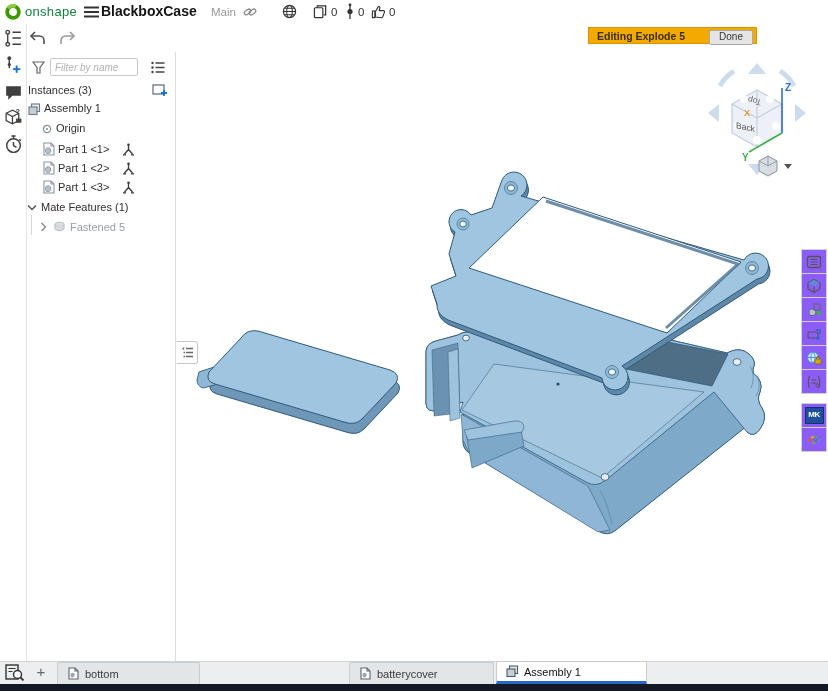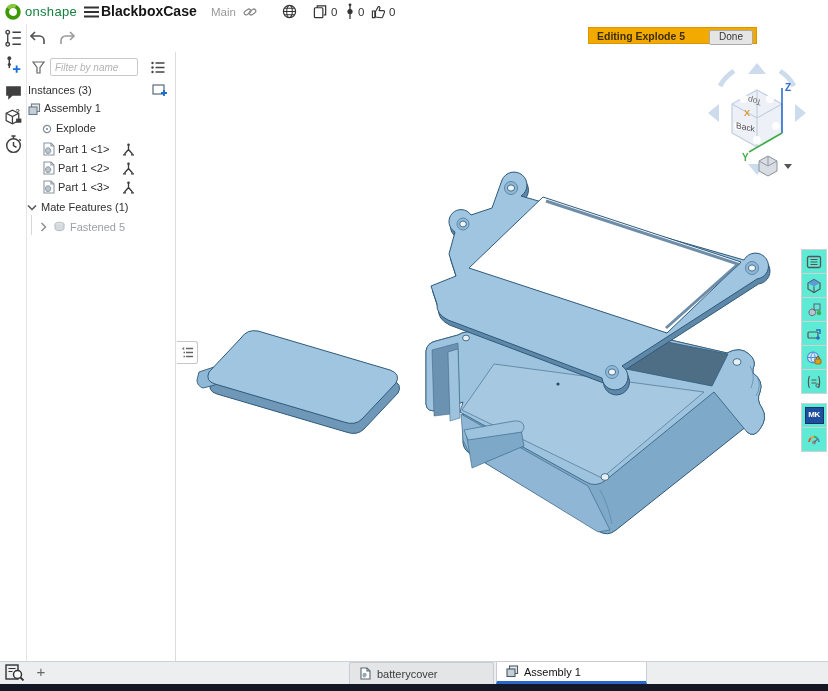--- a/index.html
+++ b/index.html
@@ -28,21 +28,21 @@
   .filter-input{left:50px;top:58px;width:88px;height:18px;border:1px solid #c9c9c9;border-radius:2px;
                 font-size:10px;padding:0 4px;color:#444;font-family:"Liberation Sans",sans-serif;box-sizing:border-box;}
   .filter-input::placeholder{font-style:italic;color:#b3b3b3;}
   .trow{font-size:11px;color:#2e2e2e;white-space:nowrap;}
   .gray{color:#9aa0a6;}
   
   .viewport{left:176px;top:52px;width:626px;height:609px;background:#fff;}
   .collapse-handle{left:177px;top:341px;width:21px;height:23px;background:#fff;border:1px solid #c6c6c6;
                    border-left:none;border-radius:0 3px 3px 0;box-sizing:border-box;}
   
-  .rt-btn{left:801px;width:26px;height:25px;background:#5eead4;border:1px solid #d2d2d2;box-sizing:border-box;
+  .rt-btn{left:801px;width:26px;height:25px;background:#8b5cf6;border:1px solid #d2d2d2;box-sizing:border-box;
           display:flex;align-items:center;justify-content:center;}
   .mk-badge{width:17px;height:15px;background:#1d4f9e;border:1px solid #16316b;color:#fff;font-size:8px;
             font-weight:bold;text-align:center;line-height:14px;letter-spacing:-.5px;}
   
   .tabbar{left:0;top:661px;width:828px;height:23px;background:#eceeef;border-top:1px solid #cfd3d6;box-sizing:border-box;}
   .tab{top:662px;height:22px;background:#e3e5e7;border:1px solid #c9cdd1;border-bottom:none;border-radius:2px 2px 0 0;
        box-sizing:border-box;display:flex;align-items:center;gap:5px;padding-left:9px;font-size:11px;color:#3c3c3c;}
   .tab.active{top:661px;height:23px;background:#fff;border-bottom:3px solid #2a67c9;color:#111;}
   .bottom-strip{left:0;top:684px;width:828px;height:7px;background:#141826;}
   .plus-btn{left:30px;top:662px;width:22px;height:20px;font-size:15px;color:#666;text-align:center;line-height:20px;}
@@ -158,21 +158,21 @@
       <rect x="1" y="4" width="8" height="7.5" fill="#c7cfd6" stroke="#6a7a88" stroke-width="1.1"></rect>
     </svg>
     <span class="trow abs" style="left:16px;top:0">Assembly 1</span>
   </div>
 
   <div class="abs" style="left:42px;top:122px">
     <svg class="abs" style="left:0;top:2px" width="10" height="10" viewBox="0 0 10 10">
       <circle cx="5" cy="5" r="3.6" fill="none" stroke="#828c96" stroke-width="1.2"></circle>
       <circle cx="5" cy="5" r="1.1" fill="#828c96"></circle>
     </svg>
-    <span class="trow abs" style="left:14px;top:0">Explode</span>
+    <span class="trow abs" style="left:14px;top:0">Origin</span>
   </div>
 
   <div class="abs" style="left:42px;top:142px">
     <svg class="abs" style="left:0;top:0" width="13" height="14" viewBox="0 0 13 14">
       <path d="M2 1h7l3 3v9H2z" fill="#fff" stroke="#8a95a0" stroke-width="1.1"></path>
       <path d="M9 1v3h3" fill="none" stroke="#8a95a0" stroke-width="1.1"></path>
       <path d="M3.5 8c0-2 3-3 4.5-1.5S9 11 6.5 11.5 3.5 10 3.5 8z" fill="#b8c4cc" stroke="#7a8894" stroke-width=".8"></path>
     </svg>
     <span class="trow abs" style="left:16px;top:1px">Part 1 &lt;1&gt;</span>
     <svg class="abs" style="left:80px;top:1px" width="13" height="13" viewBox="0 0 13 13">
@@ -365,20 +365,28 @@
 
   <div class="abs tabbar"></div>
   <svg class="abs" style="left:5px;top:664px" width="20" height="17" viewBox="0 0 20 17">
     <rect x="1" y="1" width="12" height="14" fill="none" stroke="#333" stroke-width="1.4"></rect>
     <path d="M3.5 4.5h7M3.5 7.5h4" stroke="#333" stroke-width="1.2"></path>
     <circle cx="12.5" cy="10.5" r="4" fill="#fff" stroke="#333" stroke-width="1.5"></circle>
     <path d="M15.5 13.5l3 3" stroke="#333" stroke-width="1.8"></path>
   </svg>
   <div class="abs plus-btn">+</div>
 
+  <div class="abs tab" style="left:57px;width:143px">
+    <svg width="13" height="13" viewBox="0 0 13 13">
+      <path d="M2 1h6l3 3v8H2z" fill="#fff" stroke="#5a6670" stroke-width="1.1"></path>
+      <path d="M8 1v3h3" fill="none" stroke="#5a6670" stroke-width="1.1"></path>
+      <path d="M3.5 7.5c0-1.6 2.4-2.4 3.6-1.2S7.6 10 5.6 10.4 3.5 9 3.5 7.5z" fill="#9aa6b0"></path>
+    </svg>
+    <span>bottom</span>
+  </div>
   <div class="abs tab" style="left:349px;width:145px">
     <svg width="13" height="13" viewBox="0 0 13 13">
       <path d="M2 1h6l3 3v8H2z" fill="#fff" stroke="#5a6670" stroke-width="1.1"></path>
       <path d="M8 1v3h3" fill="none" stroke="#5a6670" stroke-width="1.1"></path>
       <path d="M3.5 7.5c0-1.6 2.4-2.4 3.6-1.2S7.6 10 5.6 10.4 3.5 9 3.5 7.5z" fill="#9aa6b0"></path>
     </svg>
     <span>batterycover</span>
   </div>
   <div class="abs tab active" style="left:496px;width:151px">
     <svg width="13" height="13" viewBox="0 0 13 13">

